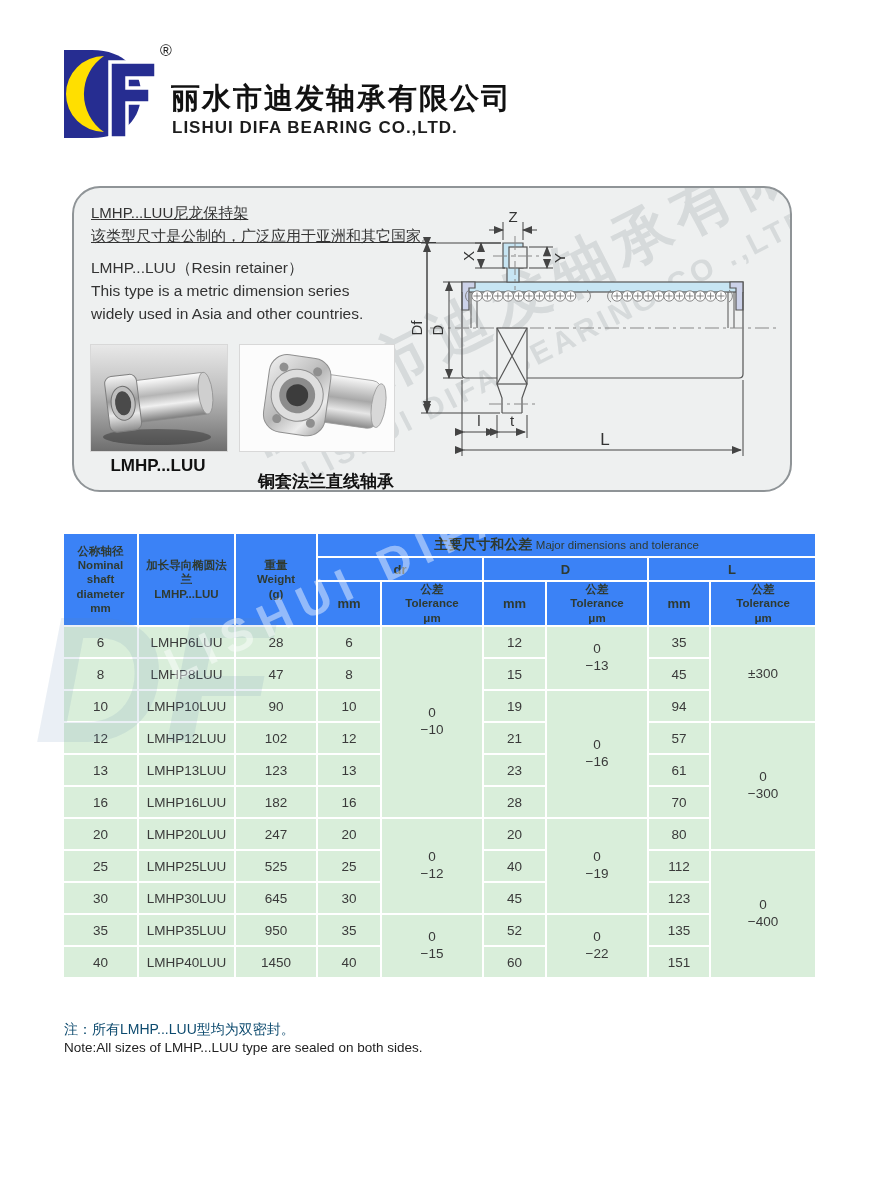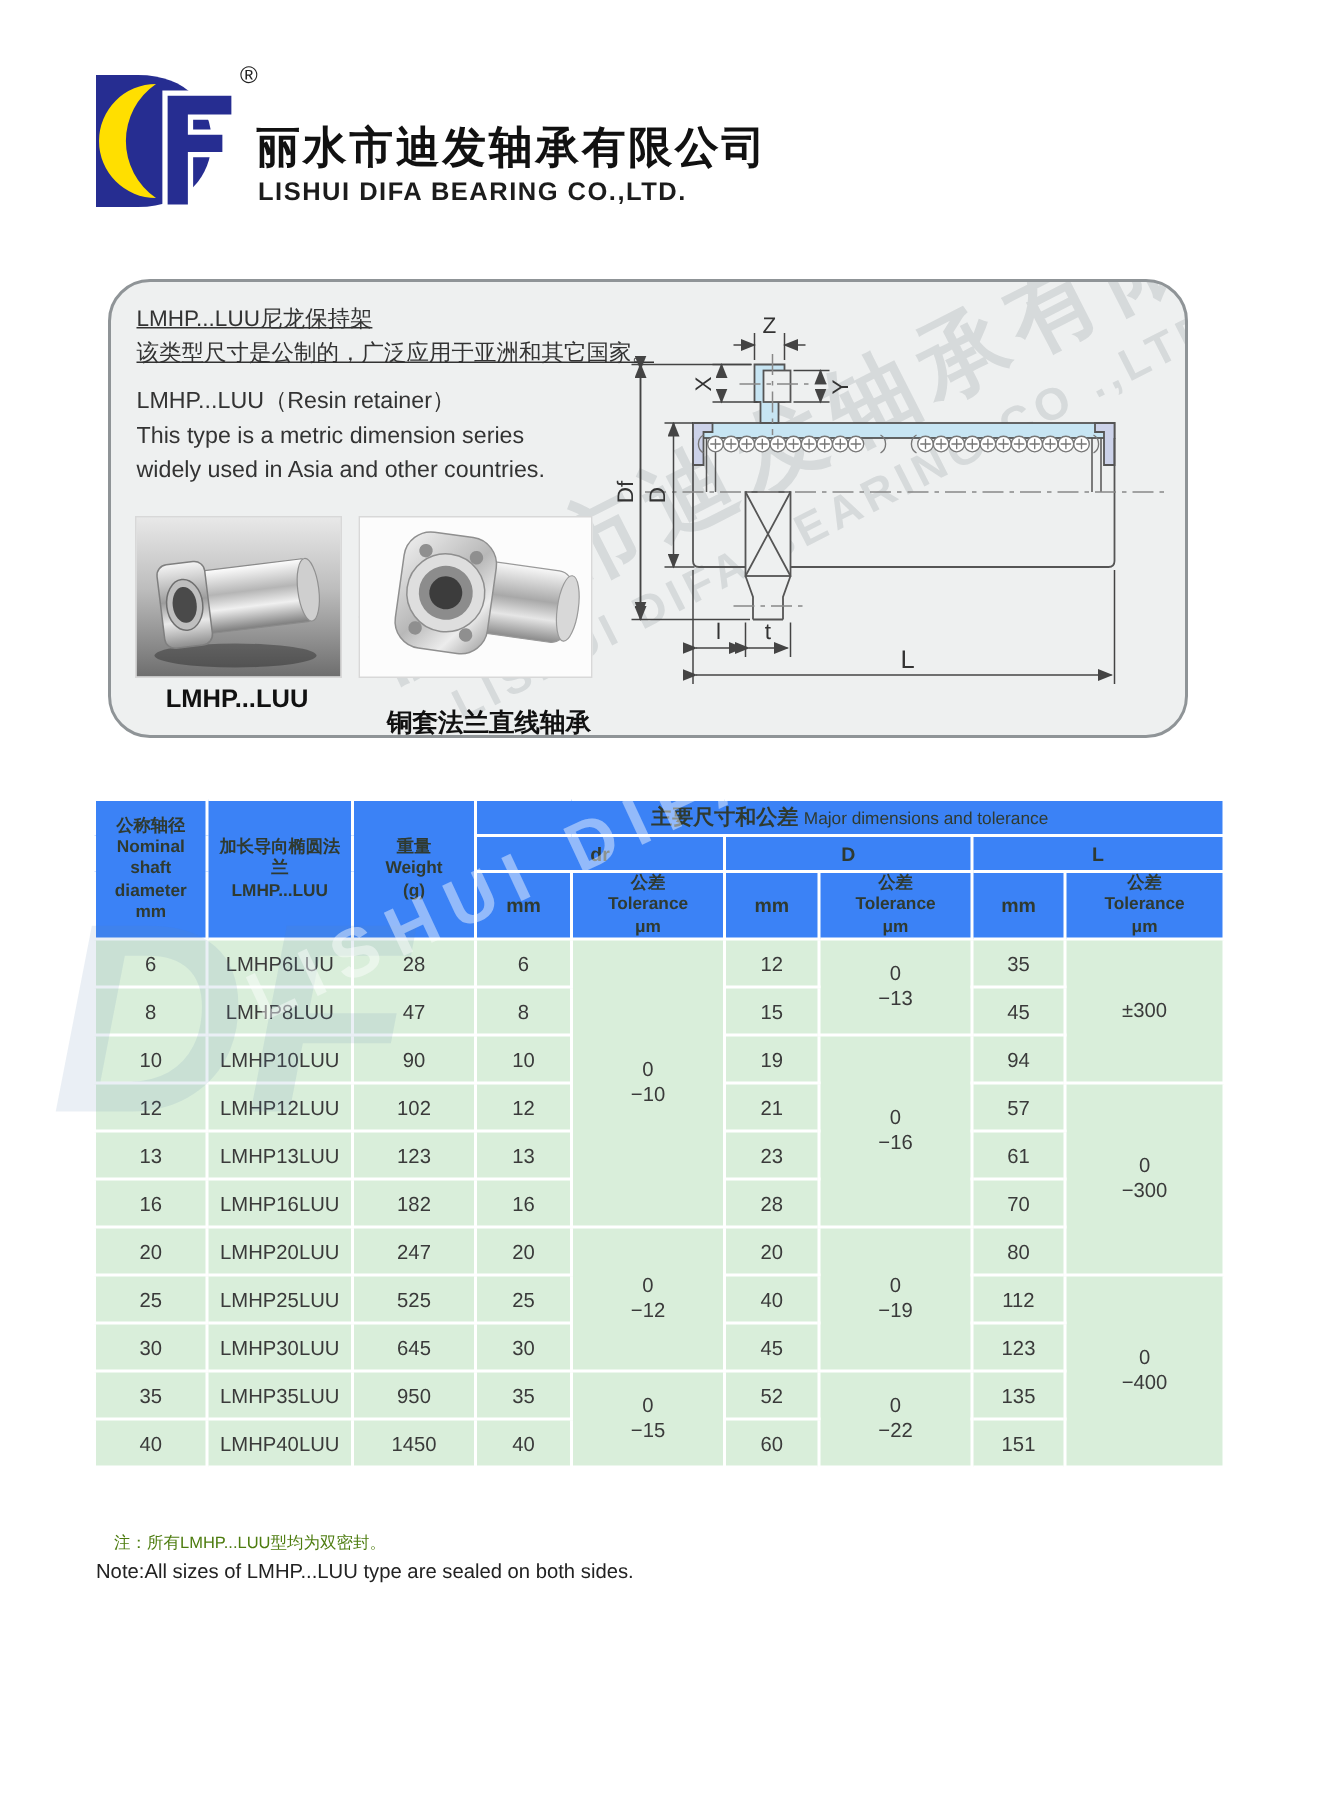--- a/index.html
+++ b/index.html
@@ -54,21 +54,21 @@
     position:absolute; left:150px; top:560px; transform:rotate(-25deg);
     color:rgba(255,255,255,0.45); font-size:46px; font-weight:bold; letter-spacing:10px;
     pointer-events:none; z-index:5;
   }
   .df-watermark {
     position:absolute; left:34px; top:590px; font-size:180px; font-weight:bold; font-style:italic;
     color:rgba(95,135,175,0.13); pointer-events:none; z-index:5; line-height:1;
   }
 
   
-  #note-cn { left:76px; top:1021px; font-size:11px; color:#4d7c0f; }
+  #note-cn { left:64px; top:1021px; font-size:14px; color:#0c4a6e; }
   #note-en { left:64px; top:1040px; font-size:13.5px; color:#222; }
 </style>
 </head>
 <body>
 
 <div id="page">
 
   <div class="abs" style="left:58px; top:46px;">
     <svg width="104" height="96" viewBox="0 0 104 96">
       <path d="M6,4 L6,92 L34,92 C67,92 83,71 83,48 C83,25 67,4 34,4 Z" fill="#262d91"></path>

